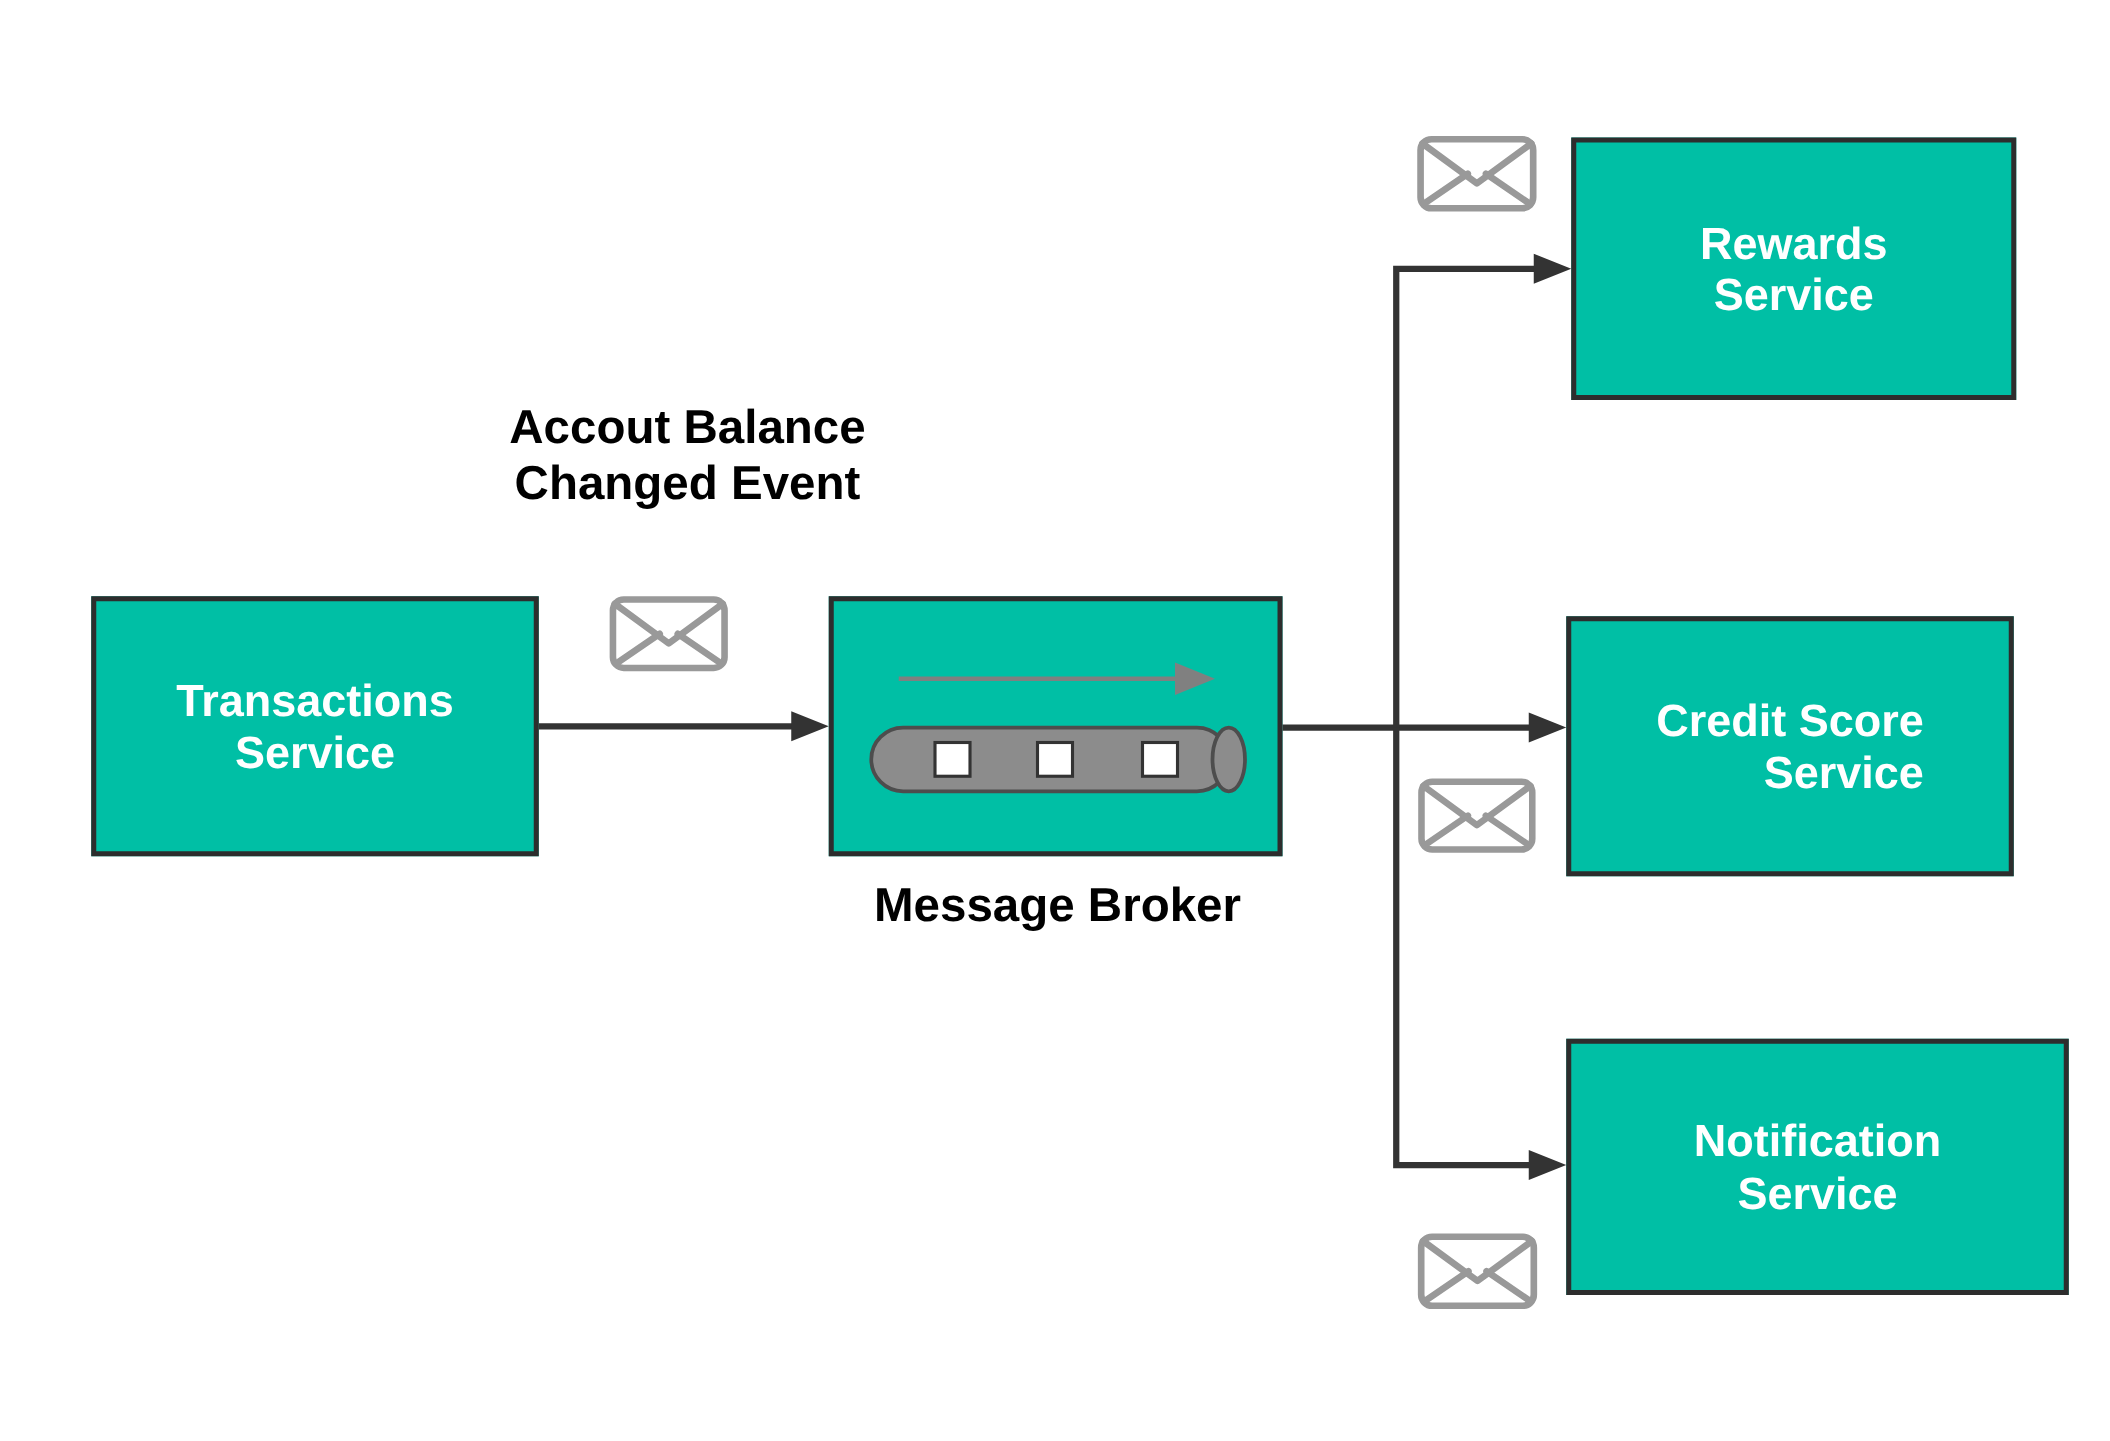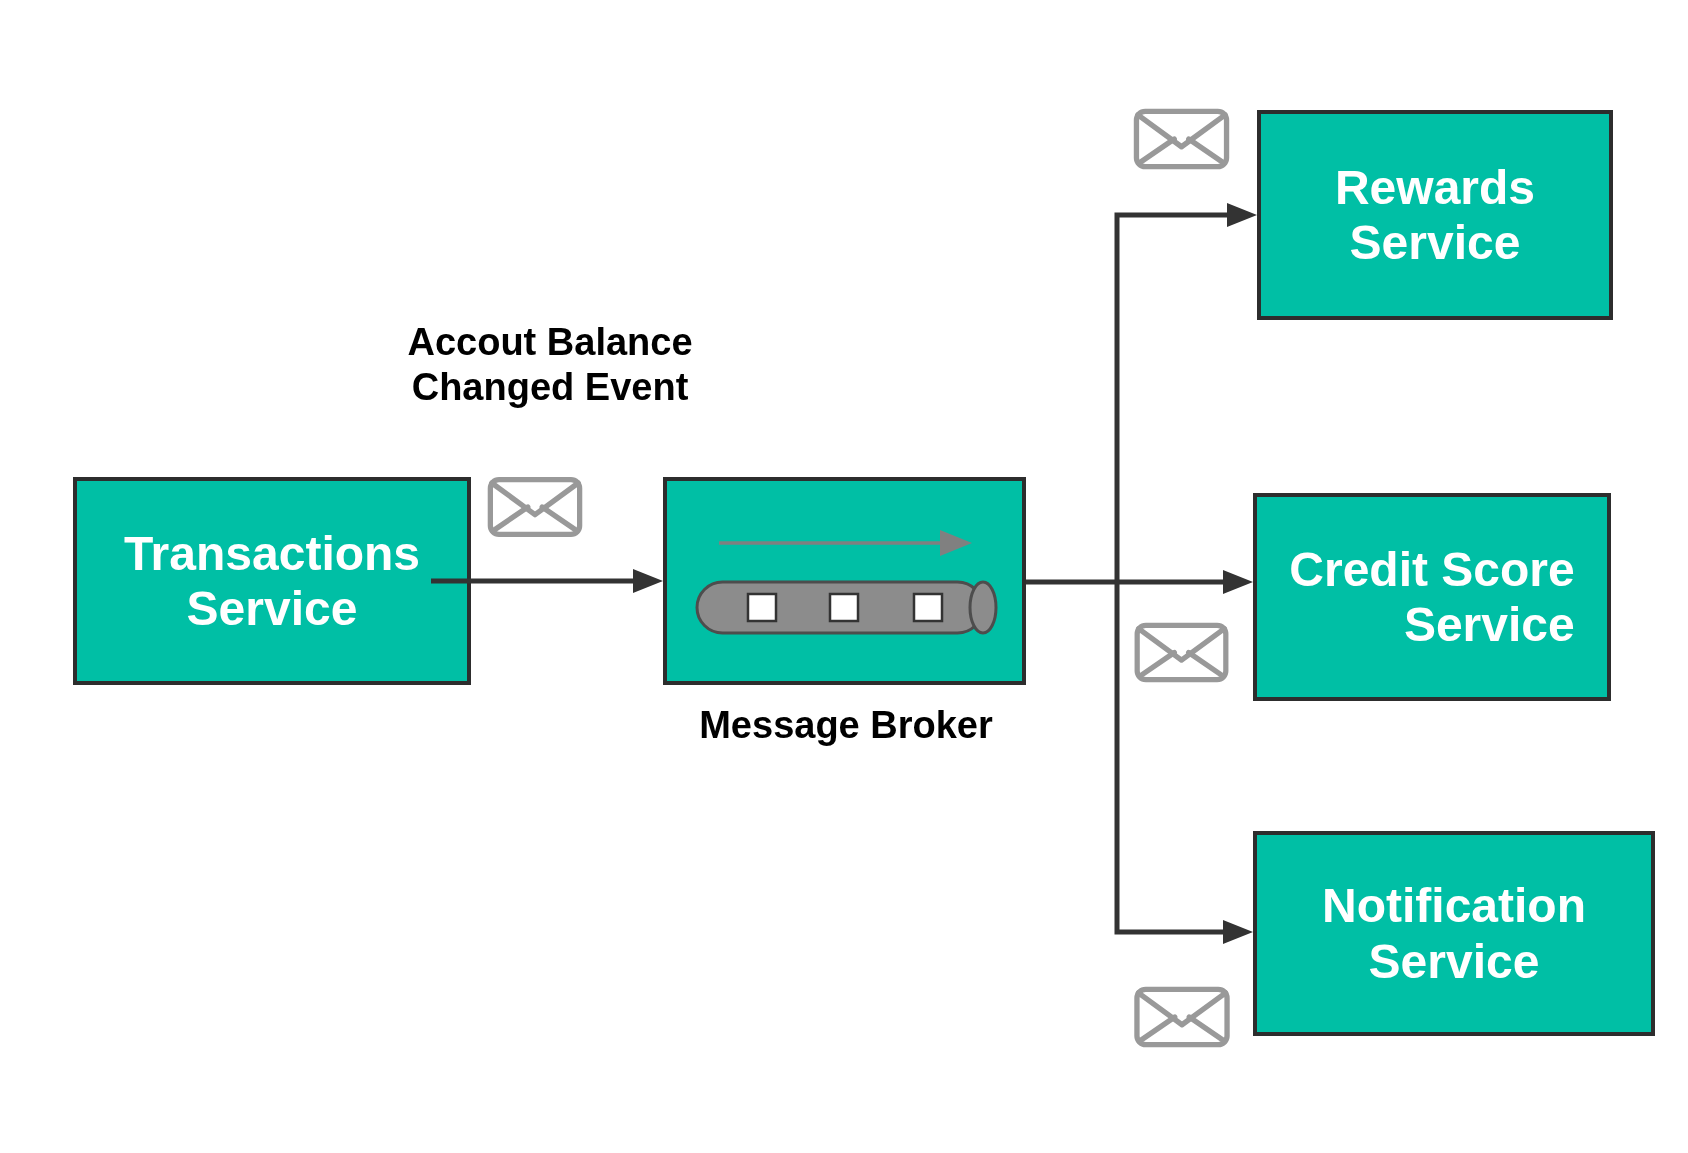--- a/index.html
+++ b/index.html
@@ -14,26 +14,26 @@
   .node {
     position: absolute;
     box-sizing: border-box;
     background: var(--node-fill, #00BFA5);
     border: 4px solid var(--node-border, #2D2D2D);
     display: flex;
     align-items: center;
     justify-content: center;
     color: var(--node-text, #FFFFFF);
     font-weight: bold;
-    font-size: 48px;
+    font-size: 36px;
     line-height: 1.15;
     text-align: center;
     white-space: pre-line;
   }
-  .node-transactions { left: 73px;  top: 477px; width: 398px; height: 208px; }
+  .node-transactions { left: 73px;  top: 477px; width: 358px; height: 208px; }
   .node-broker       { left: 663px; top: 477px; width: 363px; height: 208px; }
   .node-rewards      { left: 1257px; top: 110px; width: 356px; height: 210px; }
   .node-credit       { left: 1253px; top: 493px; width: 358px; height: 208px; text-align: right; }
   .node-notification { left: 1253px; top: 831px; width: 402px; height: 205px; }
 
   .float-label {
     position: absolute;
     color: var(--label-text, #000000);
     font-weight: bold;
     font-size: 38px;

